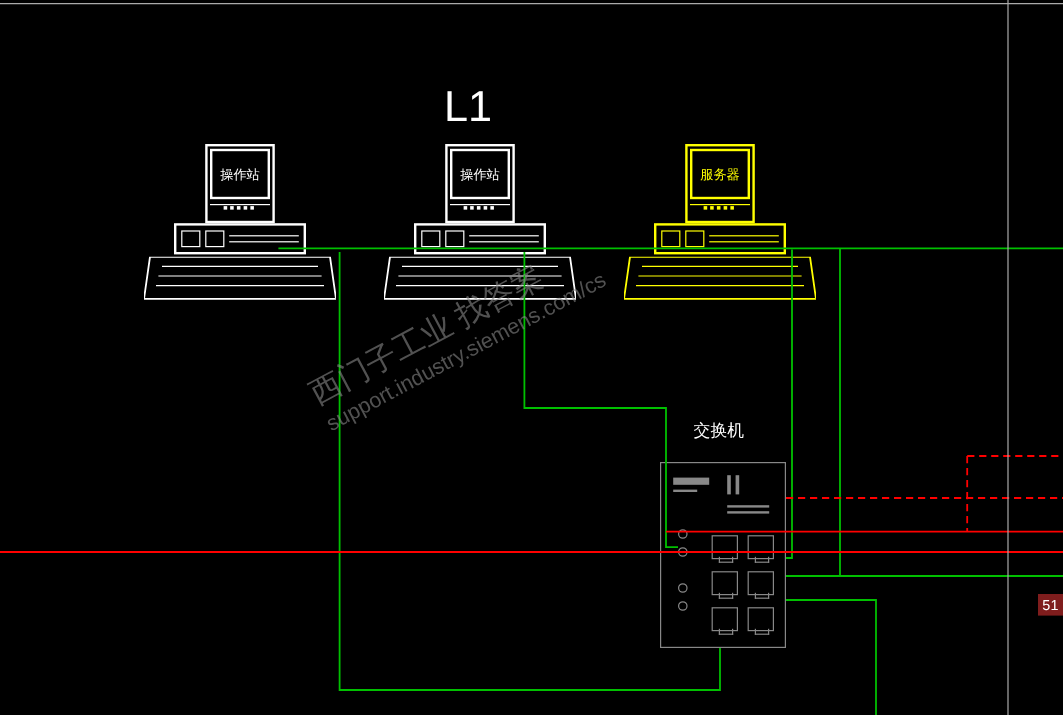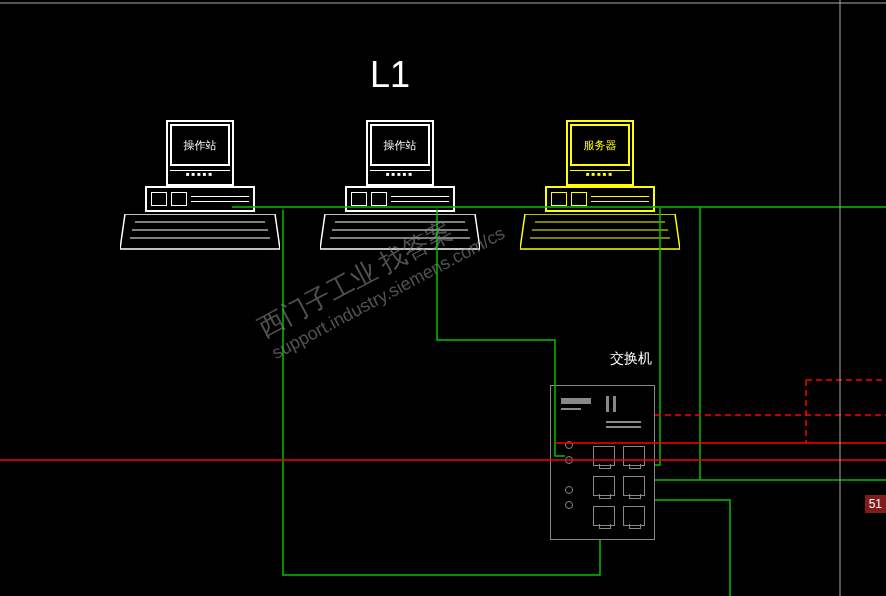--- a/index.html
+++ b/index.html
@@ -15,31 +15,31 @@
       position: relative;
       width: 100%;
       height: 100%;
     }
     .title {
       position: absolute;
       color: #fff;
       font-size: 36px;
       font-weight: normal;
       left: 370px;
-      top: 54px;
+      top: 68px;
     }
     .workstation {
       position: absolute;
       width: 160px;
     }
     .ws-white { color: #fff; }
     .ws-yellow { color: #ffff00; }
     .monitor {
       border: 2px solid currentColor;
-      width: 68px;
+      width: 58px;
       height: 66px;
       margin: 0 auto;
       position: relative;
       padding: 2px;
     }
     .screen {
       border: 2px solid currentColor;
       width: 100%;
       height: 42px;
       display: flex;
@@ -81,21 +81,21 @@
       width: 160px;
       height: 40px;
       position: relative;
     }
     .kb svg { width: 100%; height: 100%; }
     .label {
       position: absolute;
       color: #fff;
       font-size: 14px;
     }
-    .switch-label { left: 610px; top: 350px; }
+    .switch-label { left: 578px; top: 350px; }
     .switch-box {
       position: absolute;
       left: 550px;
       top: 385px;
       width: 105px;
       height: 155px;
       border: 1px solid #888;
       background: #000;
     }
     .switch-inner {

